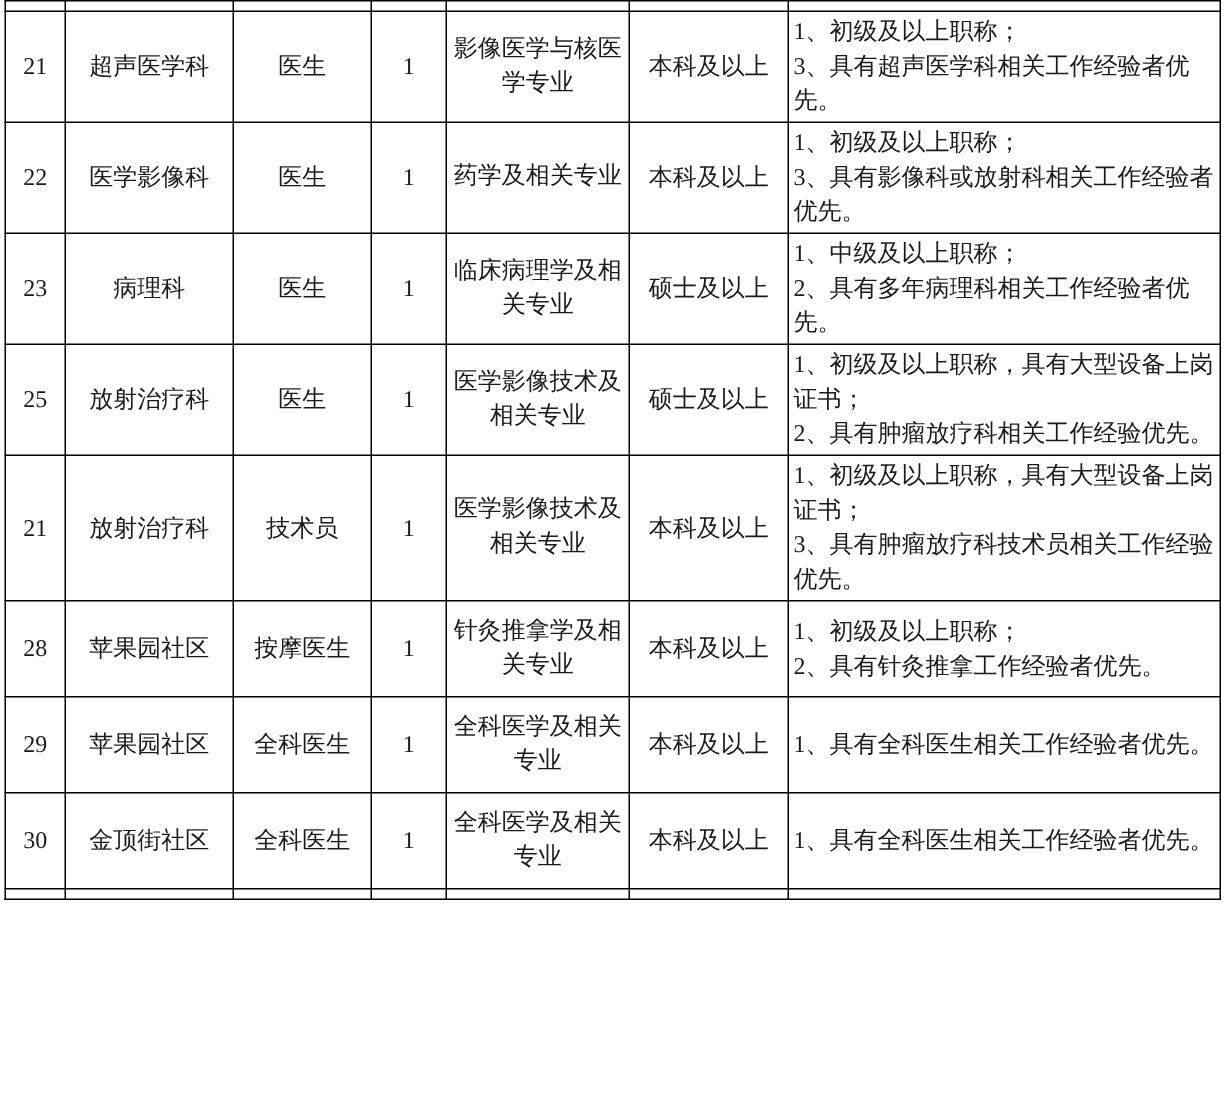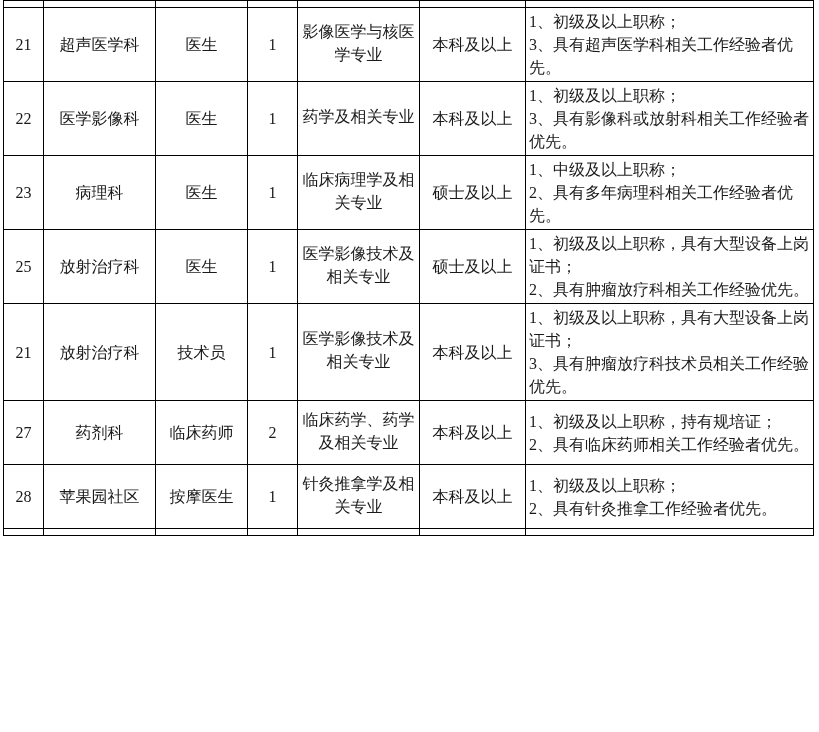--- a/index.html
+++ b/index.html
@@ -120,41 +120,51 @@
           <td class="cell-position">技术员</td>
           <td class="cell-headcount">1</td>
           <td class="cell-major">医学影像技术及相关专业</td>
           <td class="cell-education">本科及以上</td>
           <td class="cell-requirements">
             <div class="req-line">1、初级及以上职称，具有大型设备上岗证书；</div>
             <div class="req-line">3、具有肿瘤放疗科技术员相关工作经验优先。</div>
           </td>
         </tr>
         <tr>
-          <td class="cell-no">27</td>
-          <td class="cell-department">药剂科</td>
-          <td class="cell-position">临床药师</td>
-          <td class="cell-headcount">2</td>
-          <td class="cell-major">临床药学、药学及相关专业</td>
-          <td class="cell-education">本科及以上</td>
-          <td class="cell-requirements">
-            <div class="req-line">1、初级及以上职称，持有规培证；</div>
-            <div class="req-line">2、具有临床药师相关工作经验者优先。</div>
-          </td>
-        </tr>
-        <tr>
           <td class="cell-no">28</td>
           <td class="cell-department">苹果园社区</td>
           <td class="cell-position">按摩医生</td>
           <td class="cell-headcount">1</td>
           <td class="cell-major">针灸推拿学及相关专业</td>
           <td class="cell-education">本科及以上</td>
           <td class="cell-requirements">
             <div class="req-line">1、初级及以上职称；</div>
             <div class="req-line">2、具有针灸推拿工作经验者优先。</div>
+          </td>
+        </tr>
+        <tr>
+          <td class="cell-no">29</td>
+          <td class="cell-department">苹果园社区</td>
+          <td class="cell-position">全科医生</td>
+          <td class="cell-headcount">1</td>
+          <td class="cell-major">全科医学及相关专业</td>
+          <td class="cell-education">本科及以上</td>
+          <td class="cell-requirements">
+            <div class="req-line">1、具有全科医生相关工作经验者优先。</div>
+          </td>
+        </tr>
+        <tr>
+          <td class="cell-no">30</td>
+          <td class="cell-department">金顶街社区</td>
+          <td class="cell-position">全科医生</td>
+          <td class="cell-headcount">1</td>
+          <td class="cell-major">全科医学及相关专业</td>
+          <td class="cell-education">本科及以上</td>
+          <td class="cell-requirements">
+            <div class="req-line">1、具有全科医生相关工作经验者优先。</div>
           </td>
         </tr>
         <tr class="partial partial-row-bottom">
           <td></td>
           <td></td>
           <td></td>
           <td></td>
           <td></td>
           <td></td>
           <td></td>

